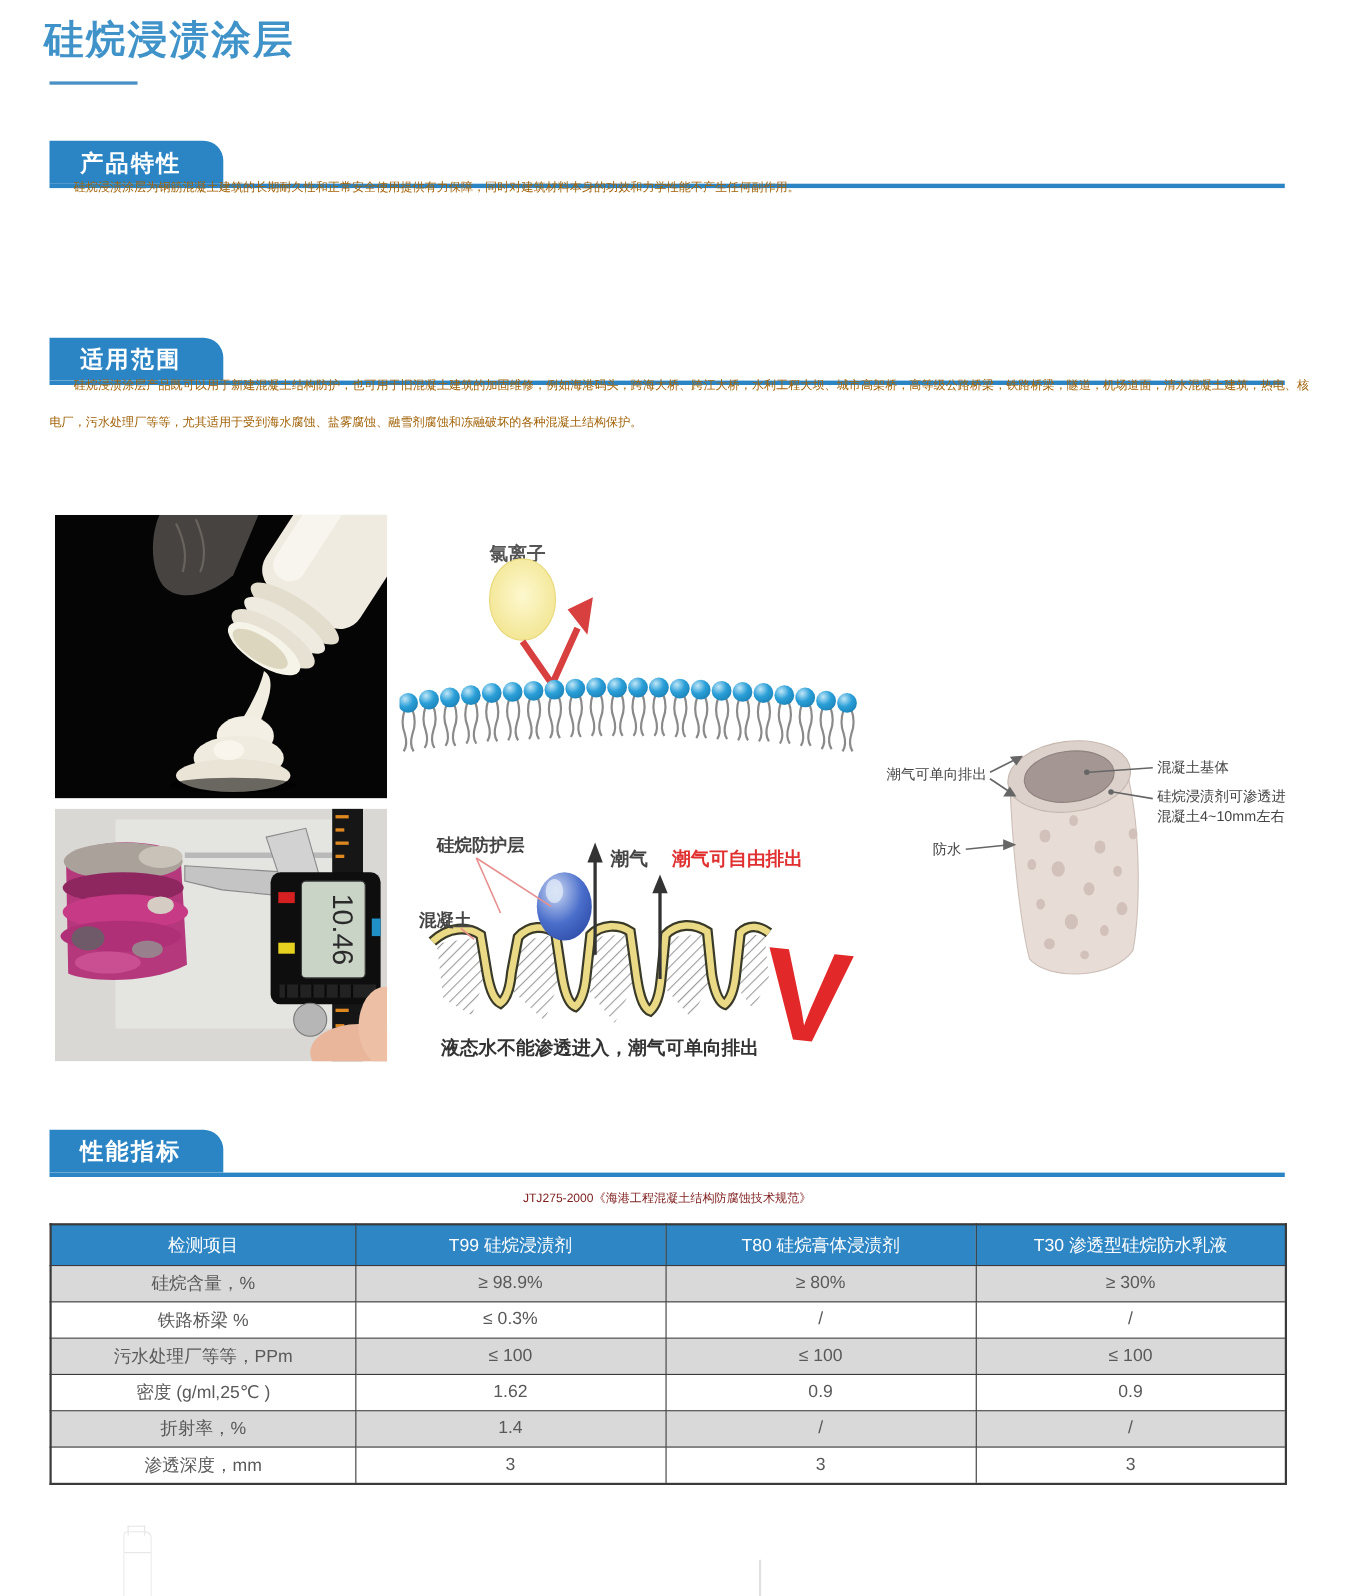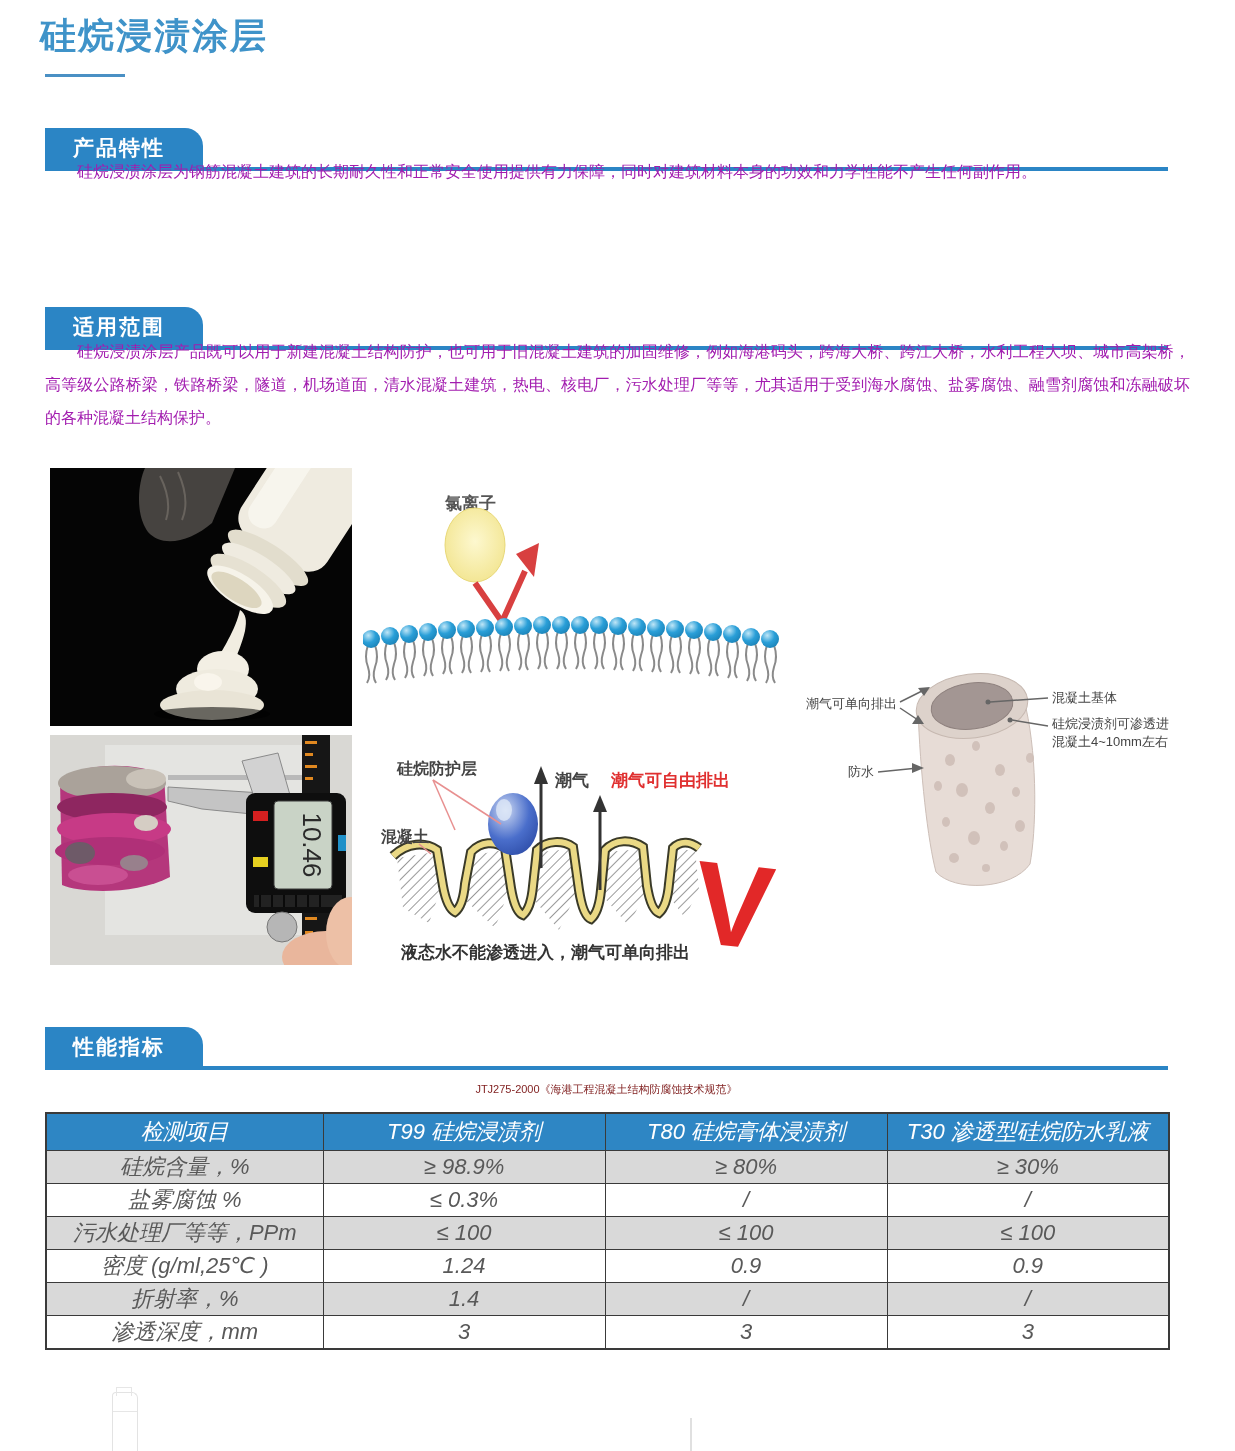--- a/index.html
+++ b/index.html
@@ -7,30 +7,30 @@
   .page{position:relative;width:1235px;height:1451px;background:#fff;overflow:hidden;}
 
   .doc-title{position:absolute;left:40px;top:12px;font-size:36px;font-weight:bold;color:#3f93c9;letter-spacing:2px;}
   .title-underline{position:absolute;left:45px;top:74px;width:80px;height:3px;background:#4a90c4;}
 
   .section{position:absolute;left:45px;width:1123px;}
   .section-tab{display:inline-block;background:#2b85c5;color:#fff;font-size:21px;font-weight:bold;
     letter-spacing:2px;padding:6px 38px 5px 28px;border-top-right-radius:18px;}
   .section-line{height:4px;background:#2b85c5;width:100%;}
 
-  .para{position:absolute;left:45px;width:1145px;font-size:16px;line-height:33px;color:#a21caf;
+  .para{position:absolute;left:45px;width:1145px;font-size:11px;line-height:33px;color:#a16207;
     text-align:justify;margin:0;text-indent:2em;}
 
   .photo{position:absolute;overflow:hidden;}
   svg text{font-family:"Liberation Sans","DejaVu Sans",sans-serif;}
 
   .spec-caption{position:absolute;left:45px;top:1082px;width:1123px;text-align:center;font-size:11px;color:#7f1d1d;}
 
   table.spec{position:absolute;left:45px;top:1112px;width:1123px;border-collapse:collapse;
-    font-size:22px;color:#595959;table-layout:fixed;font-style:italic;}
+    font-size:16px;color:#595959;table-layout:fixed;}
   table.spec th, table.spec td{border:1px solid #3a3a3a;text-align:center;padding:0;}
   table.spec{border:2px solid #3a3a3a;}
   table.spec thead th{background:#2e86c4;color:#fff;font-weight:normal;height:36px;}
   table.spec tbody td{height:32px;background:#fff;}
   table.spec tbody tr.odd td{background:#d9d9d9;}
   table.spec td.foot{background:#d9d9d9;text-align:left;padding:6px 8px;height:auto;}
 
   .wm-tower{position:absolute;left:112px;top:1392px;width:24px;height:59px;border:1px solid #e3e3e3;
     border-bottom:none;border-radius:4px 6px 0 0;}
   .wm-tower::after{content:"";position:absolute;left:0;top:18px;width:100%;height:1px;background:#e6e6e6;}
@@ -282,34 +282,34 @@
       </tr>
     </thead>
     <tbody>
       <tr class="odd">
         <td>硅烷含量，%</td>
         <td>≥ 98.9%</td>
         <td>≥ 80%</td>
         <td>≥ 30%</td>
       </tr>
       <tr>
-        <td>盐雾腐蚀 %</td>
+        <td>铁路桥梁 %</td>
         <td>≤ 0.3%</td>
         <td>/</td>
         <td>/</td>
       </tr>
       <tr class="odd">
         <td>污水处理厂等等，PPm</td>
         <td>≤ 100</td>
         <td>≤ 100</td>
         <td>≤ 100</td>
       </tr>
       <tr>
         <td>密度 (g/ml,25℃ )</td>
-        <td>1.24</td>
+        <td>1.62</td>
         <td>0.9</td>
         <td>0.9</td>
       </tr>
       <tr class="odd">
         <td>折射率，%</td>
         <td>1.4</td>
         <td>/</td>
         <td>/</td>
       </tr>
       <tr>

